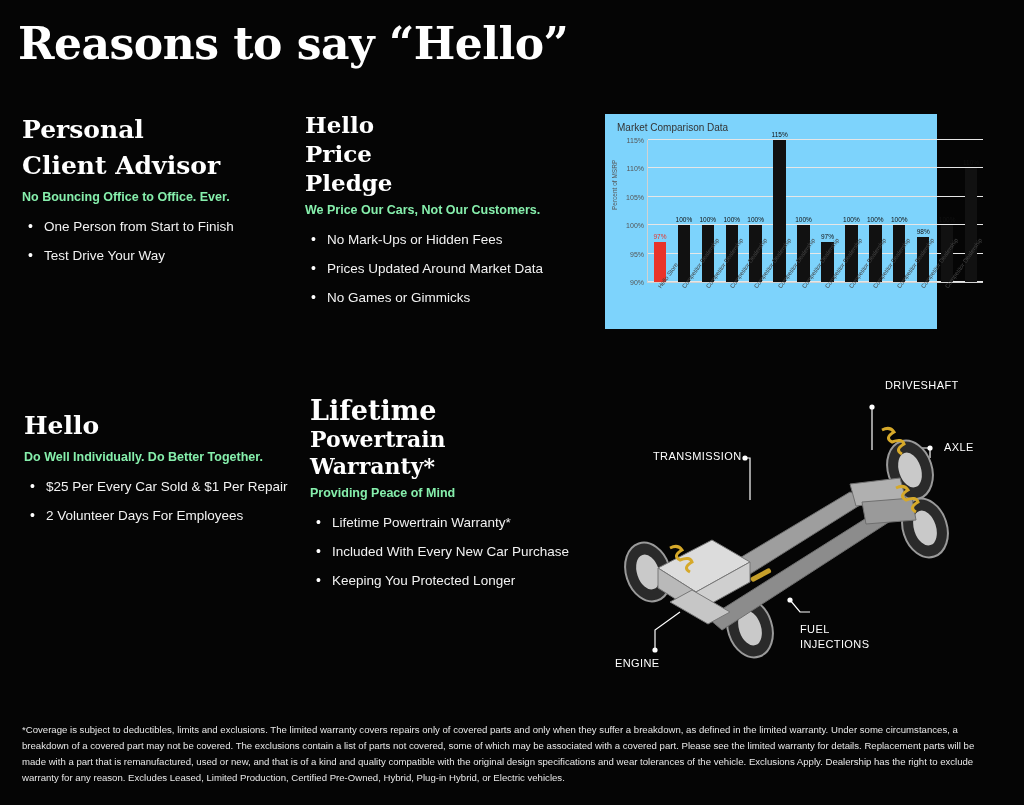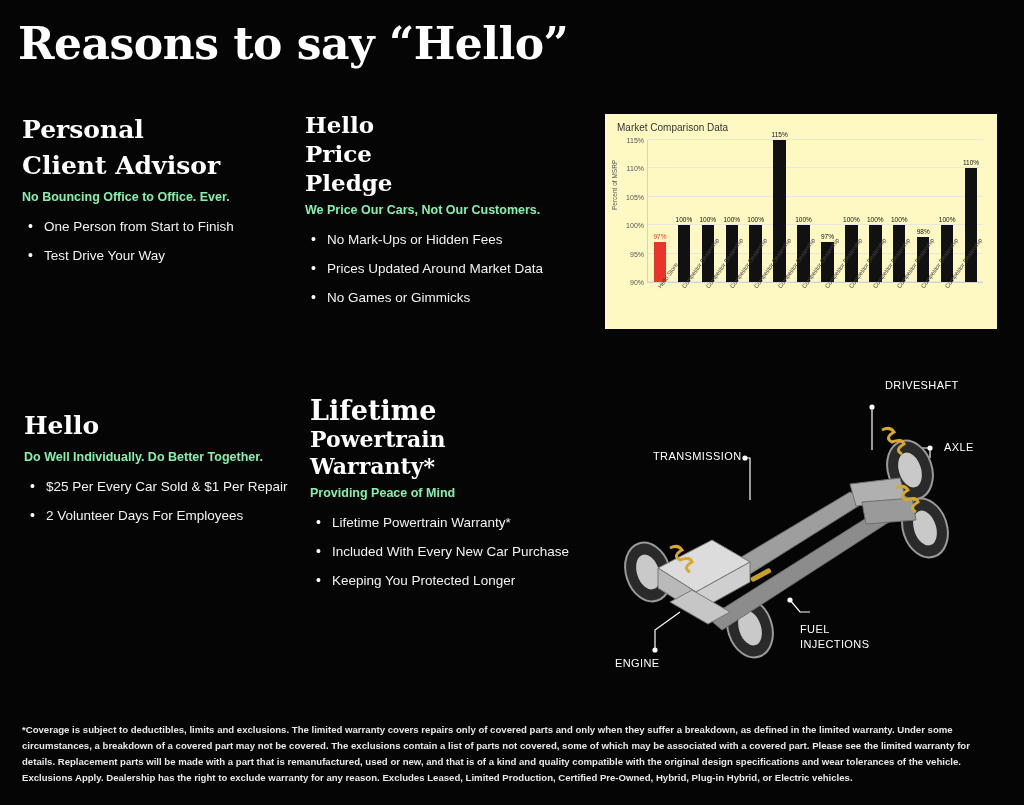--- a/index.html
+++ b/index.html
@@ -85,23 +85,23 @@
   #blk-lifetime { left: 310px; top: 396px; width: 290px; }
   #blk-lifetime .block-head .l1 { font-size: 27px; line-height: 30px; }
   #blk-lifetime .block-head .l2 { font-size: 22px; line-height: 27px; }
   #blk-lifetime .block-head .l3 { font-size: 22px; line-height: 27px; }
 
   
   #chart-panel {
     position: absolute;
     left: 605px;
     top: 114px;
-    width: 392px;
+    width: 332px;
     height: 215px;
-    background: #fef9c3;
+    background: #7dd3fc;
     color: #222;
   }
   .chart-title {
     position: absolute;
     left: 12px;
     top: 8px;
     font-size: 10px;
     color: #333;
   }
   .plot {
@@ -184,21 +184,20 @@
   
   #footnote {
     position: absolute;
     left: 22px;
     top: 722px;
     width: 978px;
     font-size: 9.6px;
     line-height: 16px;
     color: #e8e8e8;
     text-align: left;
-    font-weight: bold;
   }
 </style>
 </head>
 <body>
 
 <div class="page">
 
   <div class="title">Reasons to say “Hello”</div>
 
   <div class="block" id="blk-personal">

